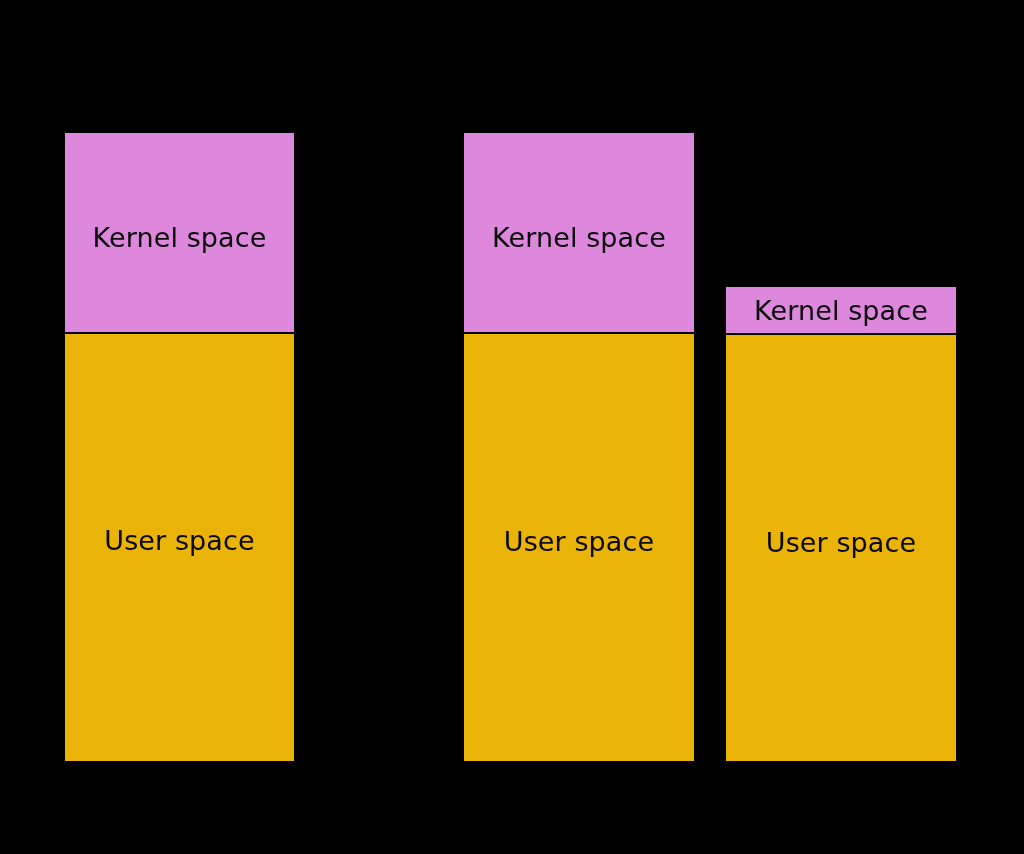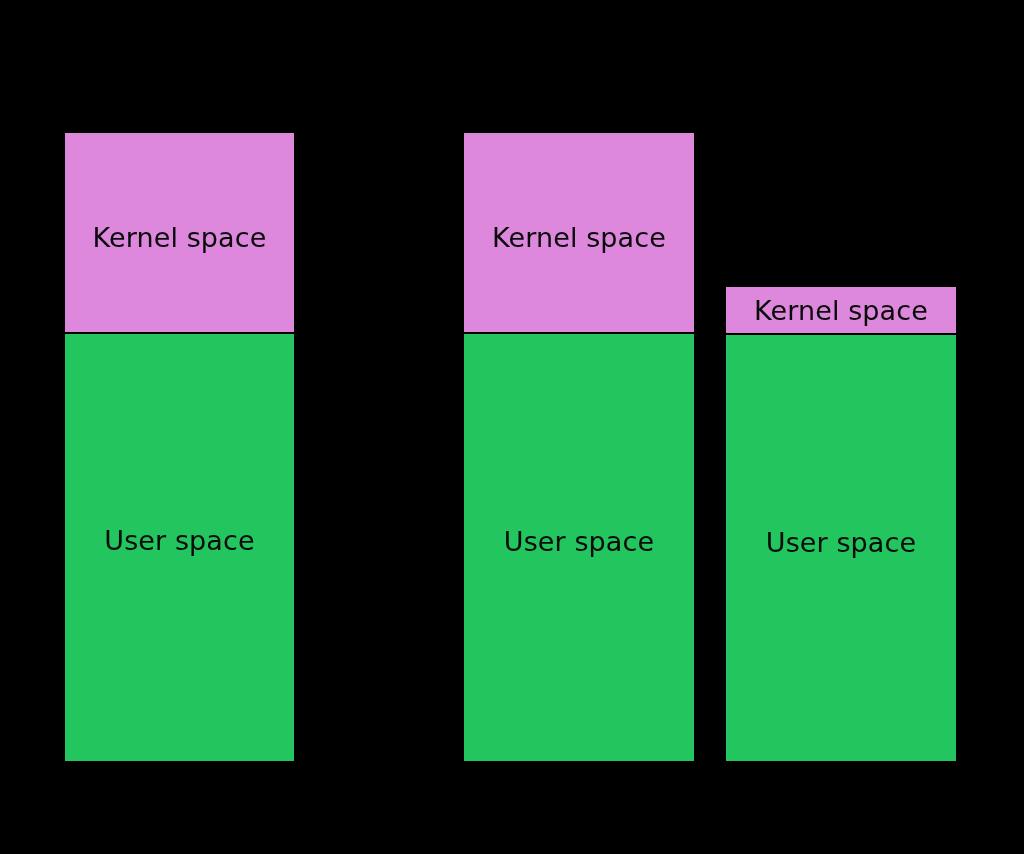--- a/index.html
+++ b/index.html
@@ -29,21 +29,21 @@
     border: 1px solid #000000;
     display: flex;
     align-items: center;
     justify-content: center;
     overflow: hidden;
   }
   .region-kernel {
     background: #dd88dd;
   }
   .region-user {
-    background: #22c55e;
+    background: #eab308;
   }
   .region-label {
     color: #0a0a0a;
     font-size: 27px;
     font-weight: 400;
     letter-spacing: 0.1px;
     line-height: 1;
     white-space: nowrap;
     text-align: center;
   }

